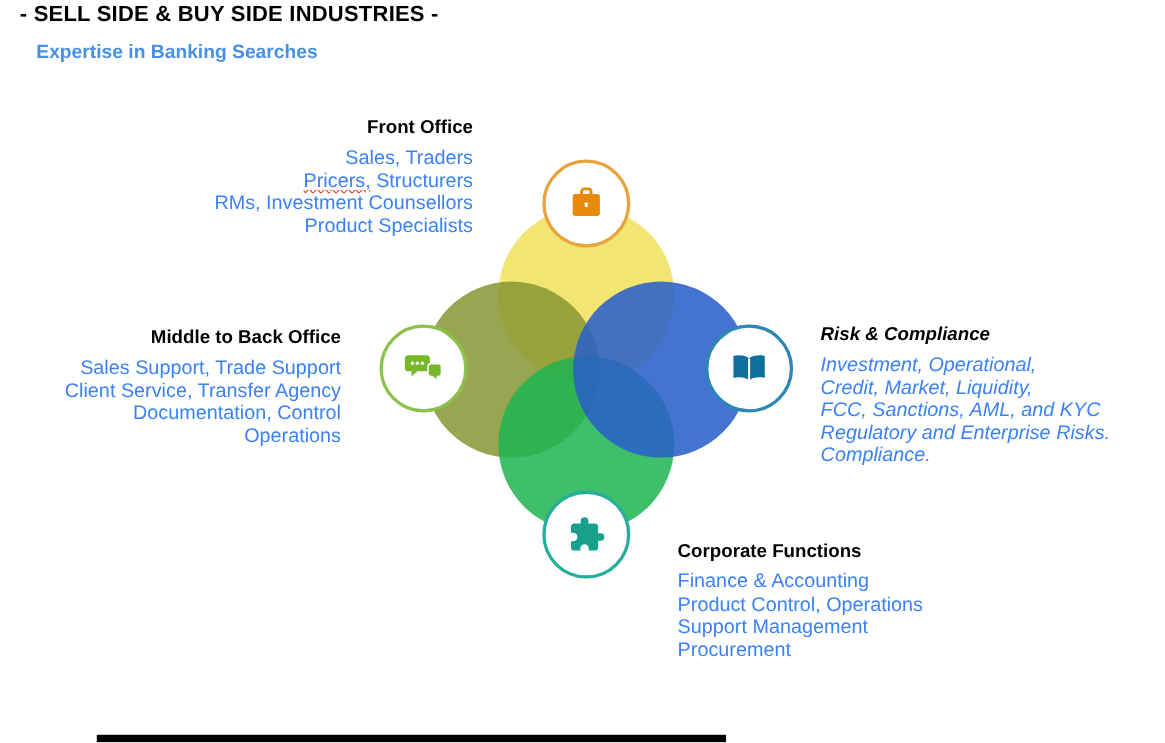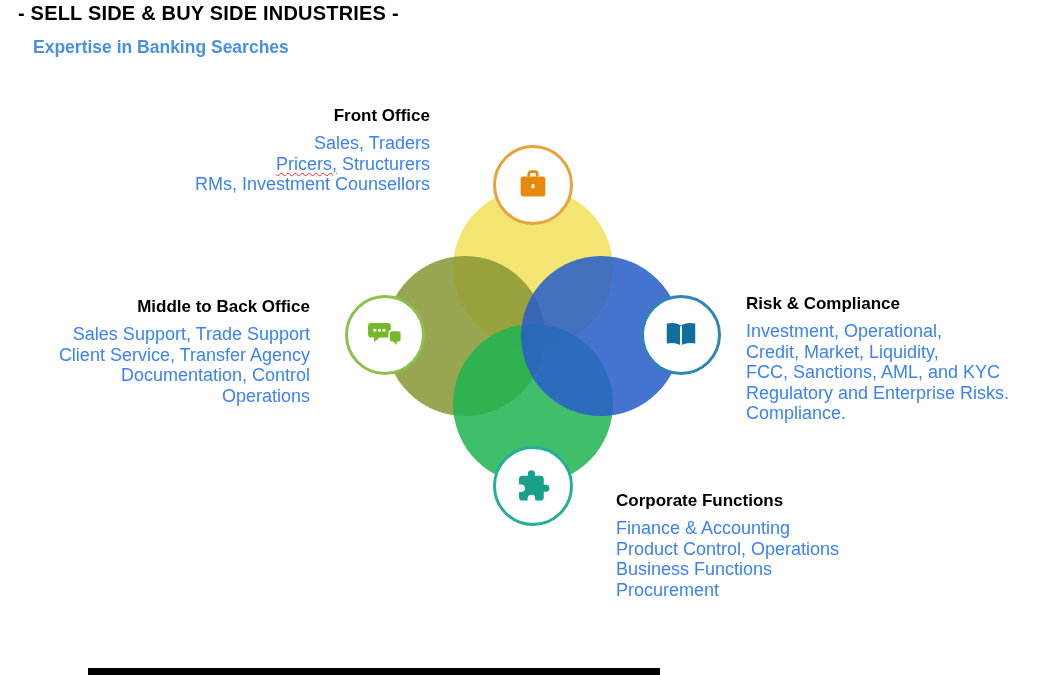--- a/index.html
+++ b/index.html
@@ -68,21 +68,21 @@
     color: #000;
   }
   .block .line {
     font-size: 18px;
     line-height: 20.5px;
     color: #3b82f6;
     white-space: nowrap;
   }
   .blk-front     { right: 629px; top: 106px; width: 330px; text-align: right; }
   .blk-middle    { right: 749px; top: 297px; width: 300px; text-align: right; }
-  .blk-risk      { left: 746px; top: 294px; width: 280px; text-align: left; }
+  .blk-risk      { left: 746px; top: 294px; width: 280px; text-align: left; font-style: italic; }
   .blk-corporate { left: 616px; top: 491px; width: 290px; text-align: left; }
 
   .misspell {
     text-decoration: underline;
     text-decoration-style: wavy;
     text-decoration-color: #e0302a;
     text-decoration-thickness: 1px;
     text-underline-offset: 2px;
   }
 
@@ -143,20 +143,21 @@
         <path d="M16.4 9.2h4.1c1 0 1.8.8 1.8 1.8v3.8c0 1-.8 1.8-1.8 1.8h-.6v2.6l-3-2.6h-.5c-1 0-1.8-.8-1.8-1.8V11c0-1 .8-1.8 1.8-1.8z" fill="#76B82A" stroke="#ffffff" stroke-width="0.9"></path>
       </svg>
     </span>
   </div>
 
   <div class="block blk-front">
     <h3>Front Office</h3>
     <div class="line">Sales, Traders</div>
     <div class="line"><span class="misspell">Pricers,</span><span> Structurers</span></div>
     <div class="line">RMs, Investment Counsellors</div>
+    <div class="line">Product Specialists</div>
   </div>
 
   <div class="block blk-middle">
     <h3>Middle to Back Office</h3>
     <div class="line">Sales Support, Trade Support</div>
     <div class="line">Client Service, Transfer Agency</div>
     <div class="line">Documentation, Control</div>
     <div class="line">Operations</div>
   </div>
 
@@ -166,19 +167,19 @@
     <div class="line">Credit, Market, Liquidity,</div>
     <div class="line">FCC, Sanctions, AML, and KYC</div>
     <div class="line">Regulatory and Enterprise Risks.</div>
     <div class="line">Compliance.</div>
   </div>
 
   <div class="block blk-corporate">
     <h3>Corporate Functions</h3>
     <div class="line">Finance &amp; Accounting</div>
     <div class="line">Product Control, Operations</div>
-    <div class="line">Business Functions</div>
+    <div class="line">Support Management</div>
     <div class="line">Procurement</div>
   </div>
 
   <div class="footer-bar"></div>
 
 </div>
 
 </body></html>

